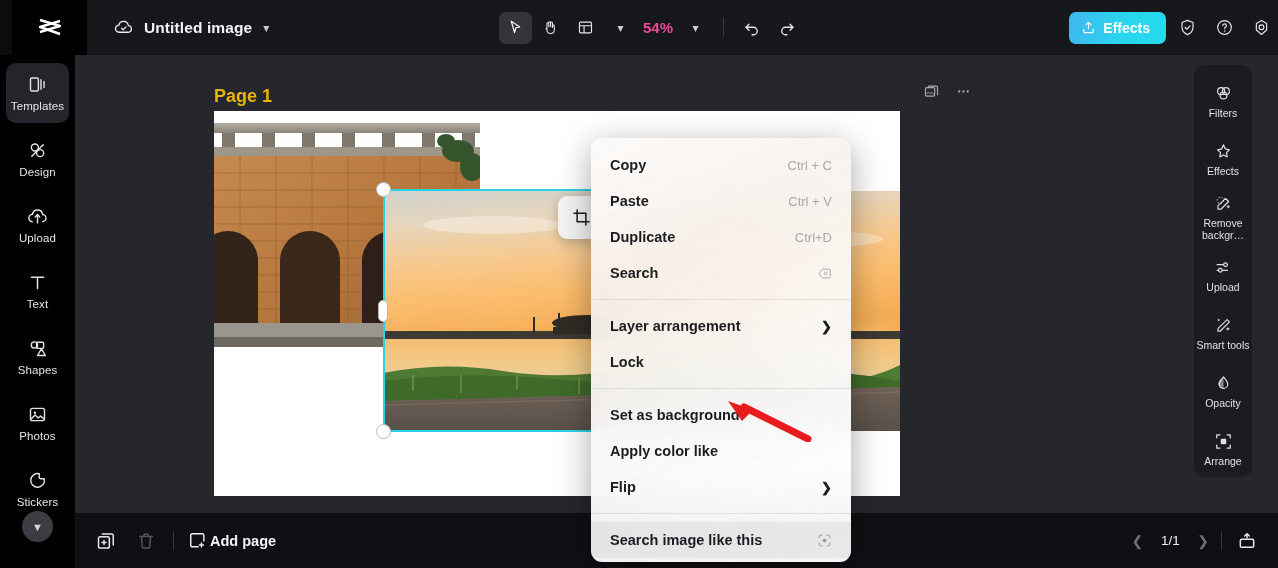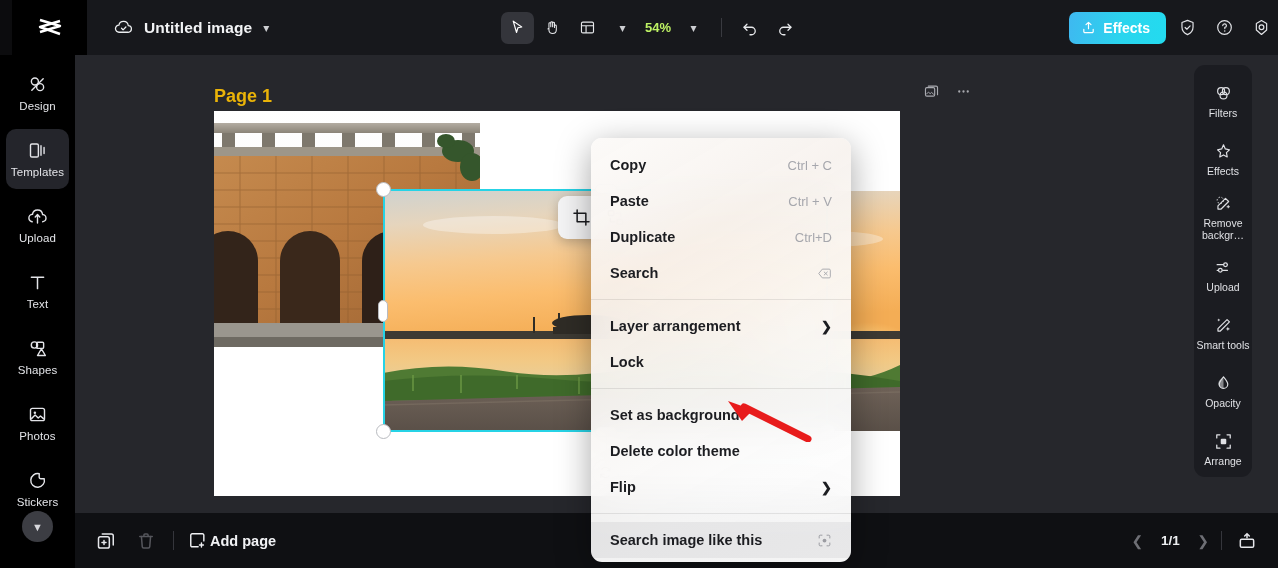--- a/index.html
+++ b/index.html
@@ -27,21 +27,21 @@
   .center-tools {
     position: absolute; left: 50%; transform: translateX(-50%);
     display: flex; align-items: center; gap: 2px;
   }
   .tool-btn {
     width: 33px; height: 32px; border-radius: 7px;
     display: flex; align-items: center; justify-content: center;
     color: #e8e9ec;
   }
   .tool-btn.active { background: #34353b; }
-  .zoom-val { color: #bef264; font-size: 13px; font-weight: bold; padding: 0 4px; }
+  .zoom-val { color: #ec4899; font-size: 15px; font-weight: bold; padding: 0 4px; }
   .vdiv { width: 1px; height: 19px; background: #3a3b41; margin: 0 9px; }
 
   .right-tools {
     position: absolute; right: 13px; display: flex; align-items: center; gap: 5px;
   }
   .export-btn {
     height: 32px; padding: 0 16px 0 12px; border-radius: 7px;
     background: linear-gradient(100deg,#3fb8f0 0%, #2ad5ee 55%, #23dbef 100%);
     display: flex; align-items: center; gap: 7px;
     color: #fff; font-size: 14px; font-weight: bold;
@@ -170,21 +170,21 @@
   .bottom {
     position: absolute; left: 75px; bottom: 0; width: 1203px; height: 55px;
     background: #0f1013; display: flex; align-items: center;
   }
   .bl { display: flex; align-items: center; gap: 14px; margin-left: 18px; }
   .bbtn { width: 26px; height: 26px; display: flex; align-items: center; justify-content: center; color: #e6e7eb; }
   .bbtn.dim { color: #55565c; }
   .bdiv { width: 1px; height: 19px; background: #35363c; }
   .addpage { display: flex; align-items: center; gap: 3px; color: #f1f2f5; font-size: 14.5px; font-weight: bold; }
   .br { margin-left: auto; margin-right: 18px; display: flex; align-items: center; gap: 12px; }
-  .pgnum { color: #eceef0; font-size: 13.5px; font-weight: bold; min-width: 30px; text-align: center; }
+  .pgnum { color: #eceef0; font-size: 13.5px; font-weight: normal; min-width: 30px; text-align: center; }
   .chv { color: #6e6f75; font-size: 14px; }
 </style>
 </head>
 <body>
 
 <div class="app">
 
   <div class="topbar">
     <div class="logo-cell">
       <svg width="26" height="22" viewBox="0 0 26 22" fill="none">
@@ -264,34 +264,34 @@
       <div class="icon-btn">
         <svg width="19" height="19" viewBox="0 0 24 24" fill="none">
           <path d="M12 3.2l6.5 3.7v8.2L12 20.8 5.5 15.1V6.9z" stroke="#e2e3e7" stroke-width="1.5" stroke-linejoin="round"></path>
           <circle cx="12" cy="11.8" r="3" stroke="#e2e3e7" stroke-width="1.5"></circle>
         </svg>
       </div>
     </div>
   </div>
 
   <div class="rail">
+    <div class="rail-item active">
+      <svg width="21" height="21" viewBox="0 0 24 24" fill="none">
+        <rect x="4" y="4.5" width="9" height="15" rx="1.6" stroke="#e3e4e8" stroke-width="1.6"></rect>
+        <path d="M16 6.5v11M19.5 8.5v7" stroke="#e3e4e8" stroke-width="1.6" stroke-linecap="round"></path>
+      </svg>
+      <span class="rail-label">Templates</span>
+    </div>
     <div class="rail-item">
       <svg width="21" height="21" viewBox="0 0 24 24" fill="none">
         <circle cx="9" cy="8.5" r="4" stroke="#e3e4e8" stroke-width="1.6"></circle>
         <circle cx="15" cy="15" r="4" stroke="#e3e4e8" stroke-width="1.6"></circle>
         <path d="M5.5 18.5l13-13" stroke="#e3e4e8" stroke-width="1.6" stroke-linecap="round"></path>
       </svg>
       <span class="rail-label">Design</span>
-    </div>
-    <div class="rail-item active">
-      <svg width="21" height="21" viewBox="0 0 24 24" fill="none">
-        <rect x="4" y="4.5" width="9" height="15" rx="1.6" stroke="#e3e4e8" stroke-width="1.6"></rect>
-        <path d="M16 6.5v11M19.5 8.5v7" stroke="#e3e4e8" stroke-width="1.6" stroke-linecap="round"></path>
-      </svg>
-      <span class="rail-label">Templates</span>
     </div>
     <div class="rail-item">
       <svg width="21" height="21" viewBox="0 0 24 24" fill="none">
         <path d="M6.6 18a4.3 4.3 0 0 1-.3-8.6A5.8 5.8 0 0 1 17.8 9.7a4 4 0 0 1-.5 8.3" stroke="#e3e4e8" stroke-width="1.6"></path>
         <path d="M12 19.5V10m-2.6 2.5L12 9.8l2.6 2.7" stroke="#e3e4e8" stroke-width="1.6" stroke-linecap="round" stroke-linejoin="round"></path>
       </svg>
       <span class="rail-label">Upload</span>
     </div>
     <div class="rail-item">
       <svg width="21" height="21" viewBox="0 0 24 24" fill="none">
@@ -536,21 +536,21 @@
     <div class="ctx-item">
       <span class="ctx-label">Lock</span>
     </div>
 
     <div class="ctx-sep"></div>
 
     <div class="ctx-item">
       <span class="ctx-label">Set as background</span>
     </div>
     <div class="ctx-item">
-      <span class="ctx-label">Delete color theme</span>
+      <span class="ctx-label">Apply color like</span>
     </div>
     <div class="ctx-item">
       <span class="ctx-label">Flip</span>
       <span class="ctx-arrow">❯</span>
     </div>
 
     <div class="ctx-sep"></div>
 
     <div class="ctx-item hl">
       <span class="ctx-label">Search image like this</span>

